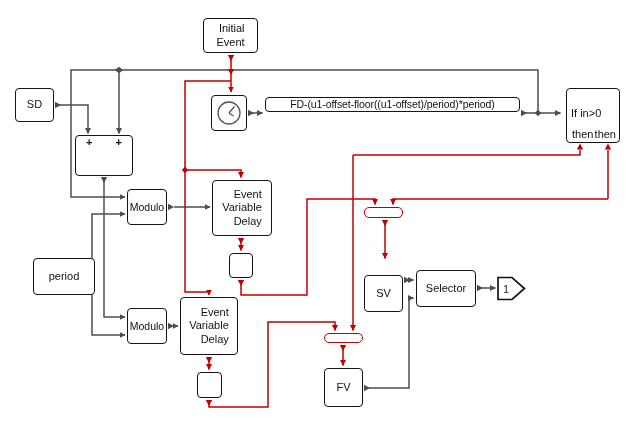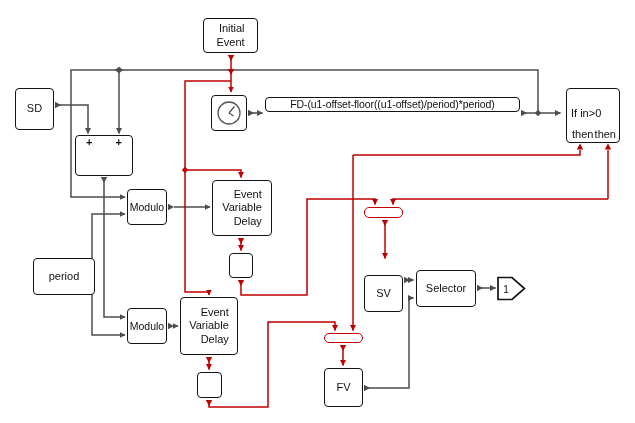--- a/index.html
+++ b/index.html
@@ -107,21 +107,21 @@
       <polygon points="498,277.5 512,277.5 524.5,288.5 512,299.5 498,299.5" fill="#ffffff" stroke="#141414" stroke-width="1.7"></polygon>
       <text x="506" y="292.5" font-size="10" fill="#111" text-anchor="middle">1</text>
     </g>
   </svg>
 
   <div class="blk" style="left:203px;top:18px;width:55px;height:35px">
     <span class="lbl pre">Initial
 Event</span>
   </div>
 
-  <div class="blk" style="left:15px;top:88px;width:39px;height:42px">
+  <div class="blk" style="left:15px;top:88px;width:39px;height:34px">
     <span class="lbl">SD</span>
   </div>
 
   <div class="blk" style="left:75px;top:135px;width:58px;height:41px">
     <span class="plus l">+</span>
     <span class="plus r">+</span>
   </div>
 
   <div class="blk" style="left:211px;top:95px;width:36px;height:36px">
     <svg class="clock-svg" width="32" height="32" viewBox="0 0 32 32">

